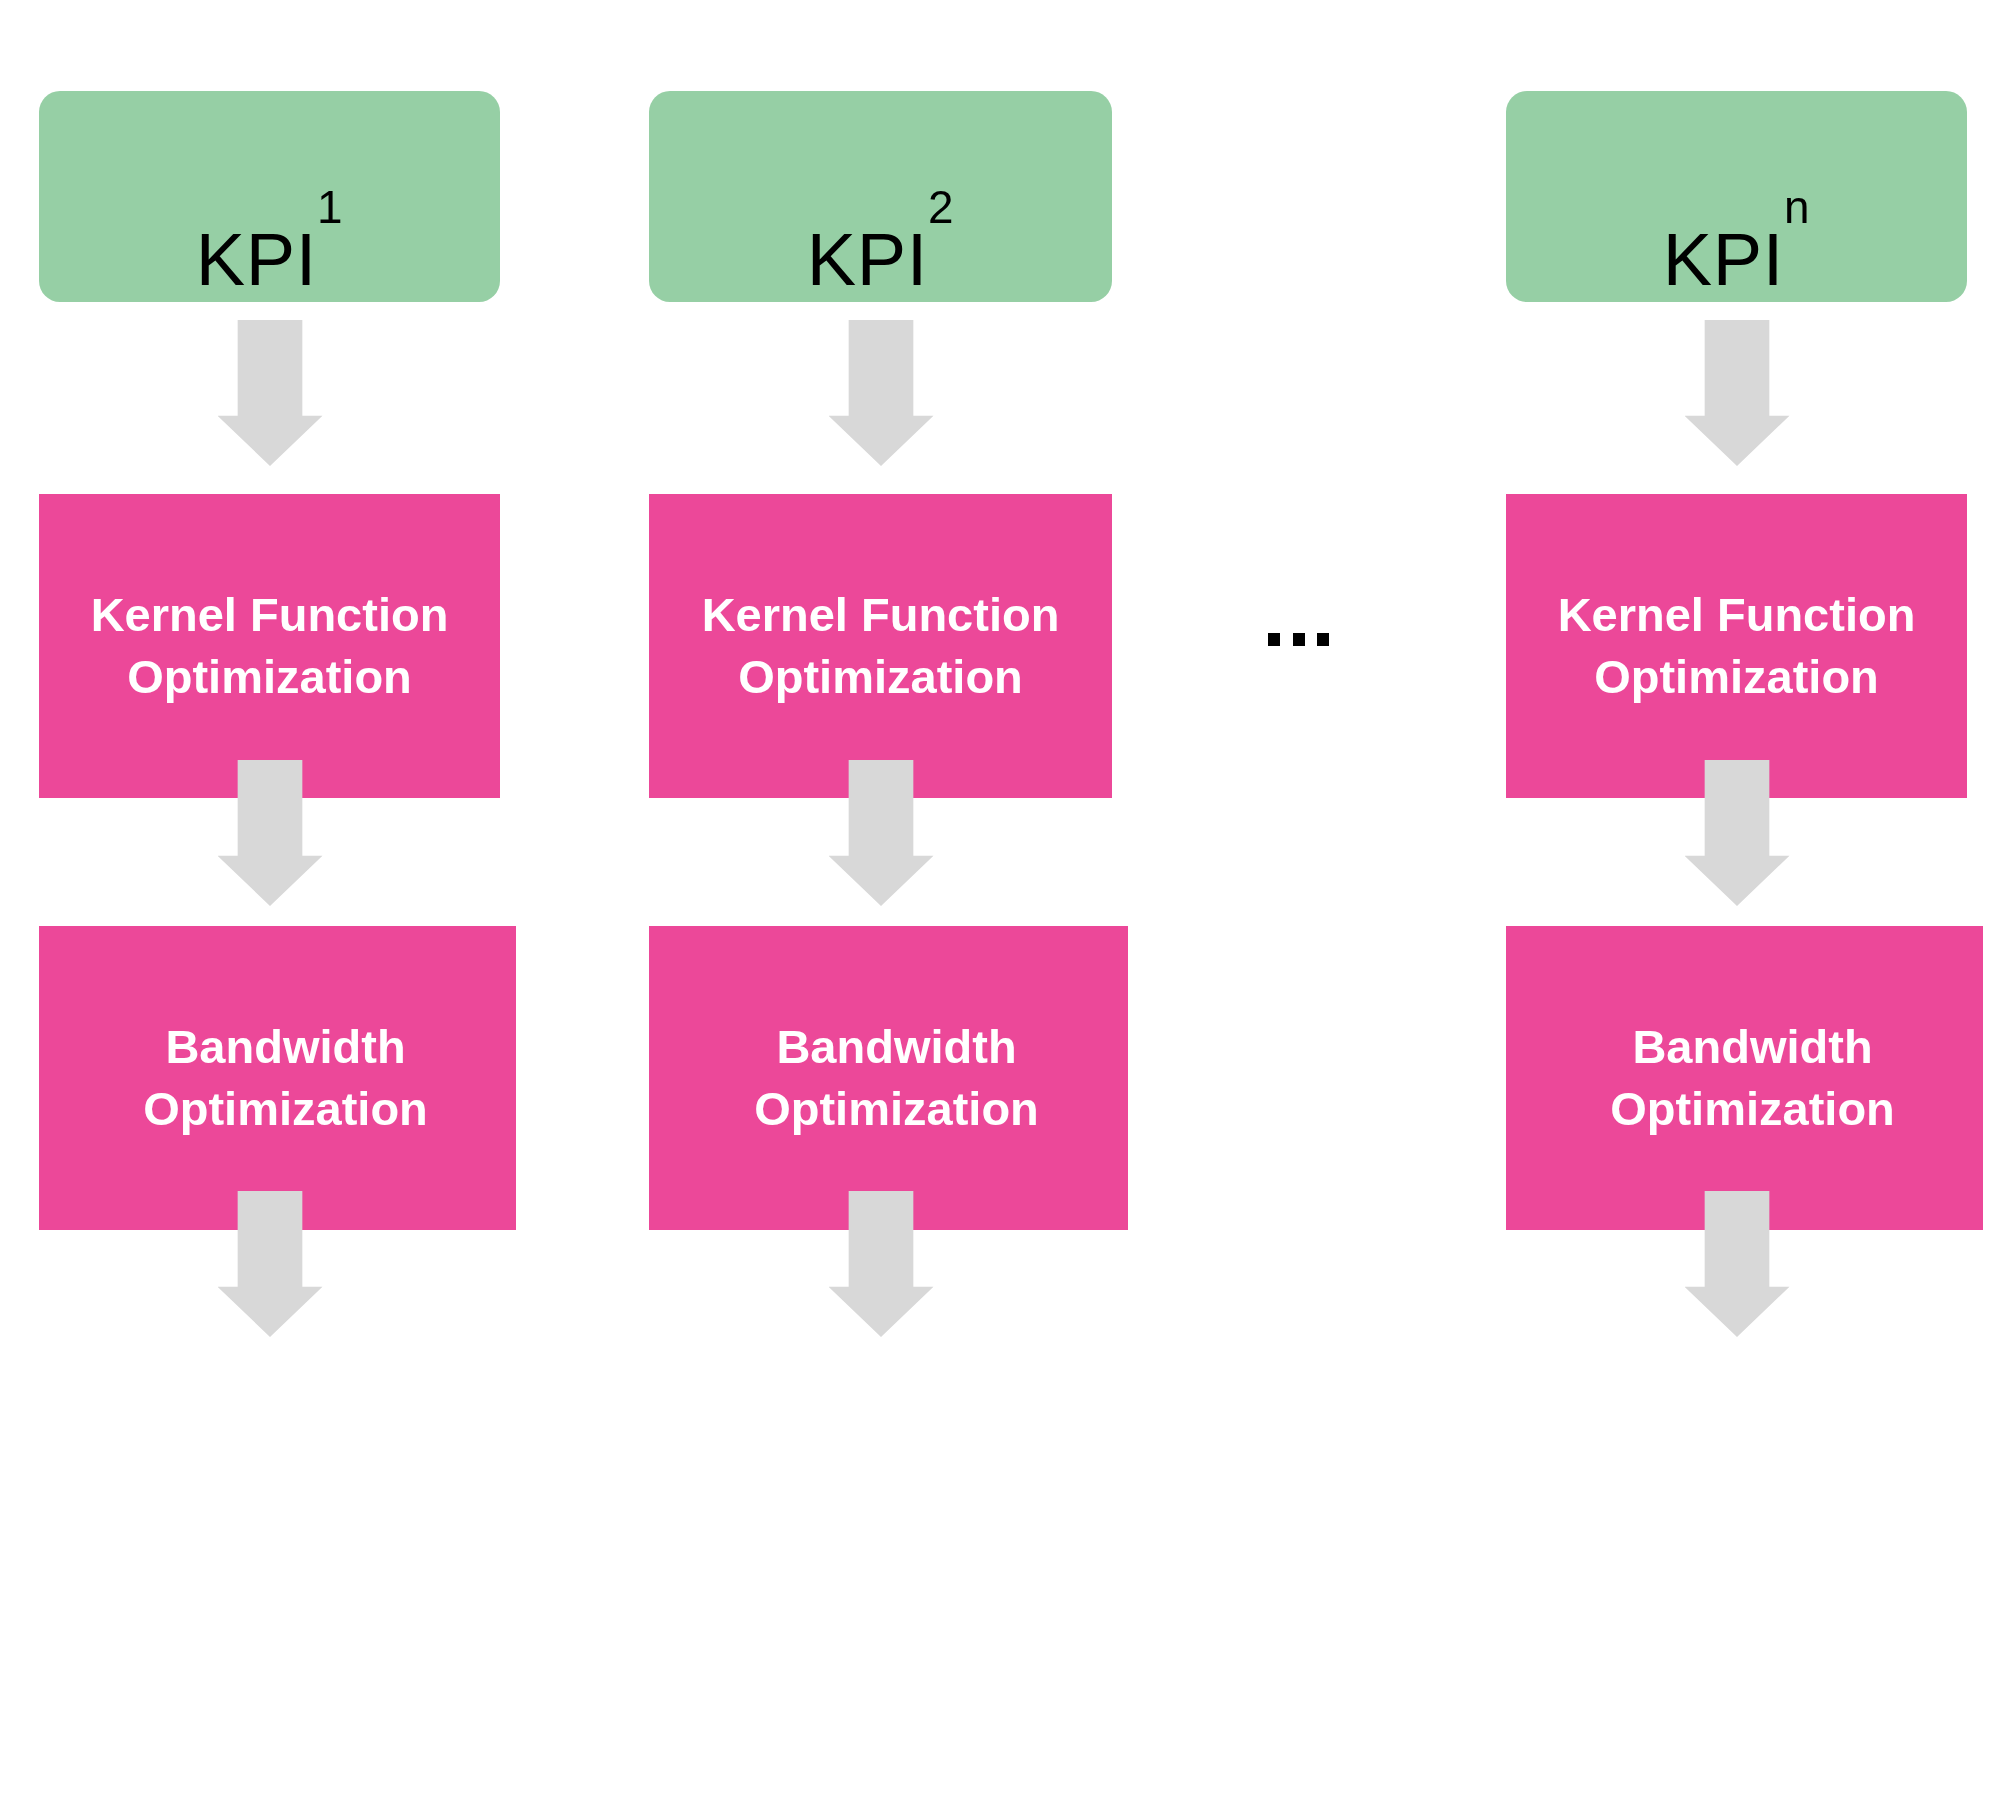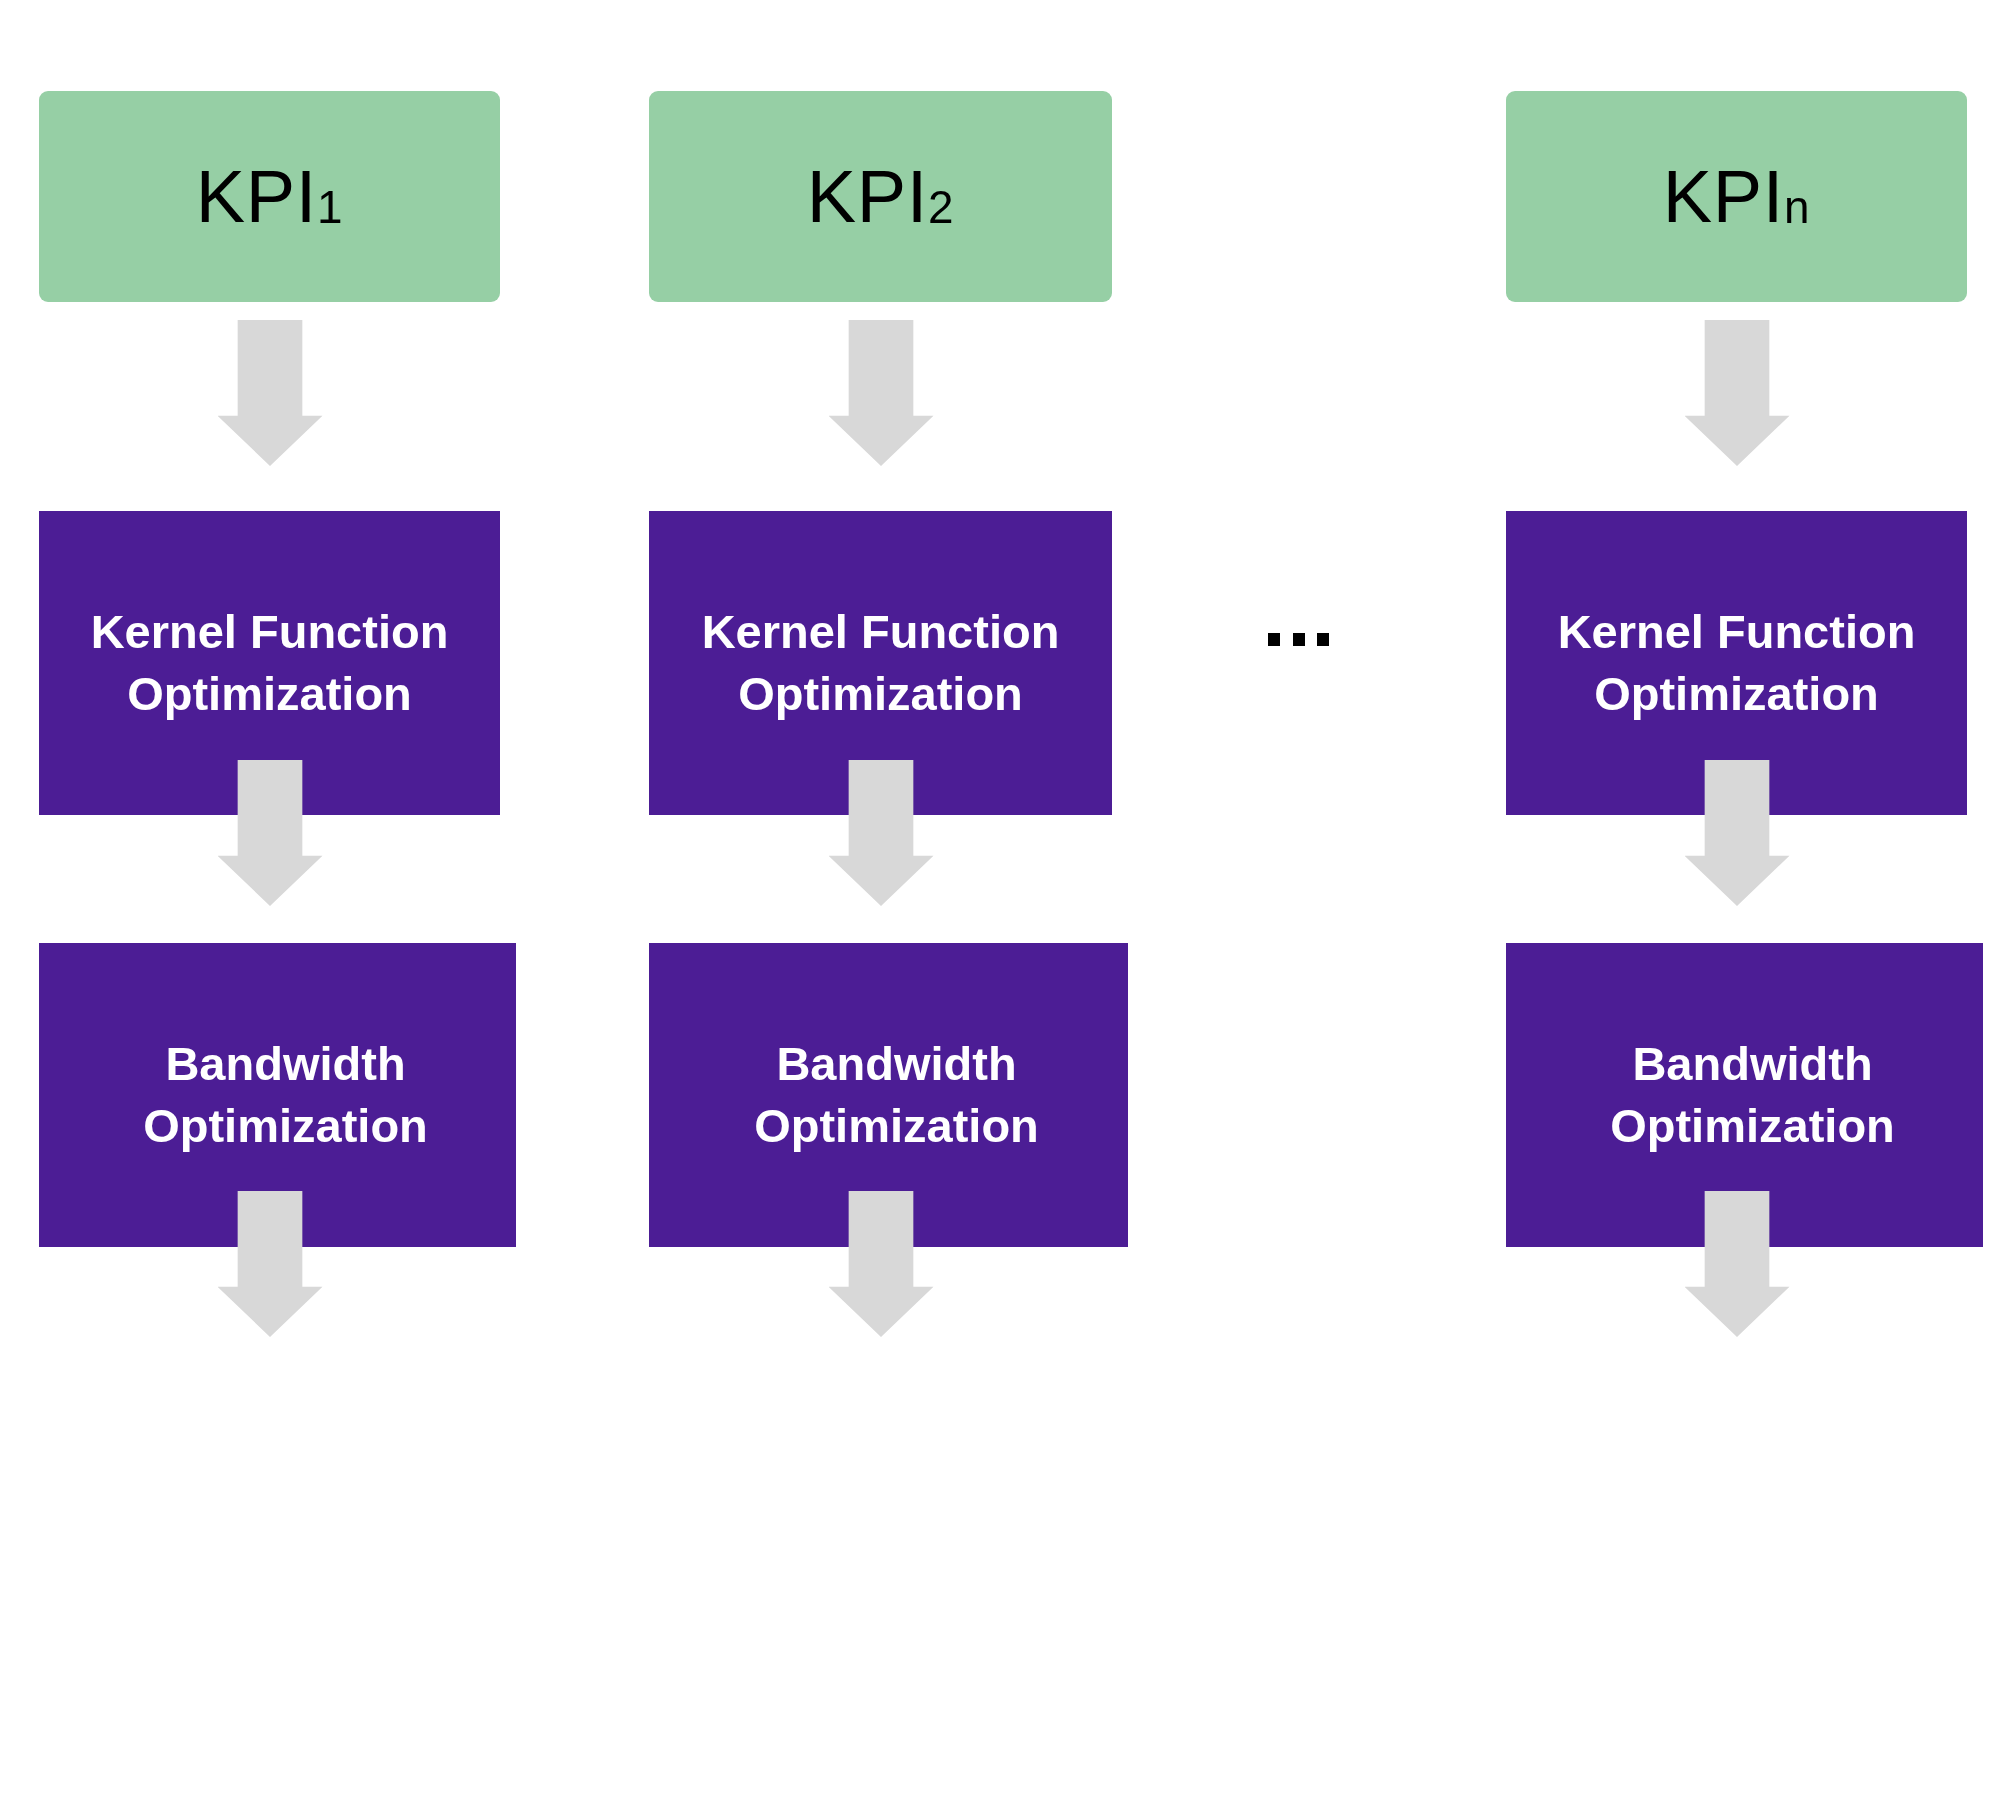--- a/index.html
+++ b/index.html
@@ -12,46 +12,45 @@
     font-family:"Liberation Sans", sans-serif;
     overflow:hidden;
   }
   .col{position:absolute;top:0;height:1816px;}
   .col1{left:39px;width:461px;}
   .col2{left:649px;width:463px;}
   .col3{left:1506px;width:461px;}
 
   .kpi{
     position:absolute;left:0;top:91px;width:100%;height:211px;
-    background:#96cfa5;border-radius:9px;
-    display:flex;align-items:center;justify-content:center;
+    background:#96cfa5;border-radius:21px;
+    display:flex;align-items:flex-end;justify-content:center;
     color:#000;font-size:74px;font-weight:400;letter-spacing:0.7px;
   }
   .kpi .sub{
     font-size:0.62em;
     align-self:center;
     position:relative;top:0.22em;
   }
 
   .arrow{
     position:absolute;left:50%;margin-left:-52px;width:105px;height:146px;
     background:#d8d8d8;
     clip-path:polygon(19.2% 0, 80.8% 0, 80.8% 65.5%, 100% 65.5%, 50% 100%, 0 65.5%, 19.2% 65.5%);
   }
   .arrow.r1{top:320px;}
   .arrow.r2{top:760px;}
   .arrow.r3{top:1191px;}
 
   .step{
     position:absolute;left:0;width:100%;height:304px;
-    background:#4c1d95;color:#ffffff;
+    background:#ec4899;color:#ffffff;
     font-size:47px;font-weight:bold;line-height:1.32;
     display:flex;flex-direction:column;align-items:center;justify-content:center;
     text-align:center;
-    margin-top:17px;
   }
   .step.kernel{top:494px;}
   .step.bandwidth{top:926px;padding-left:16px;}
 
   .dots{
     position:absolute;left:1268px;top:633px;
     display:flex;gap:12.7px;
   }
   .dot{width:12px;height:12.7px;background:#000000;}
 

